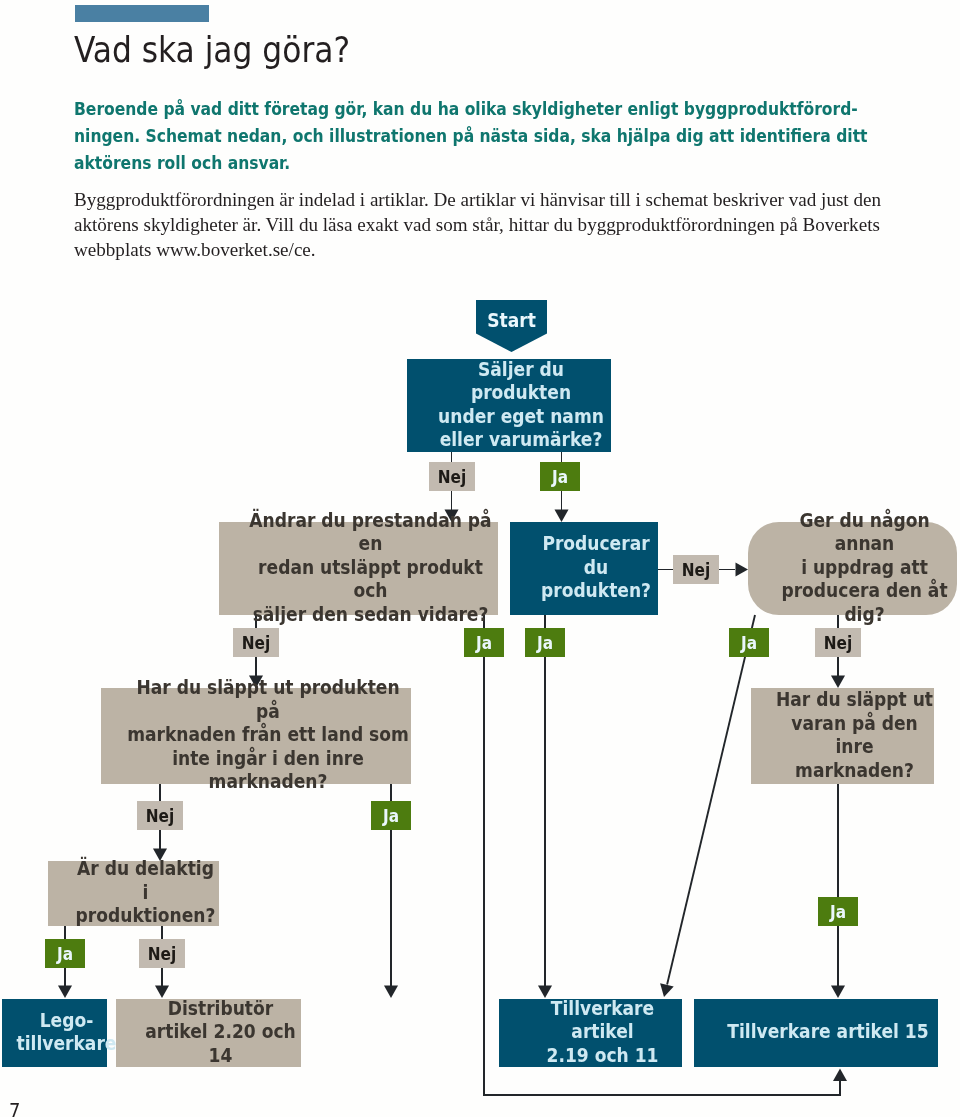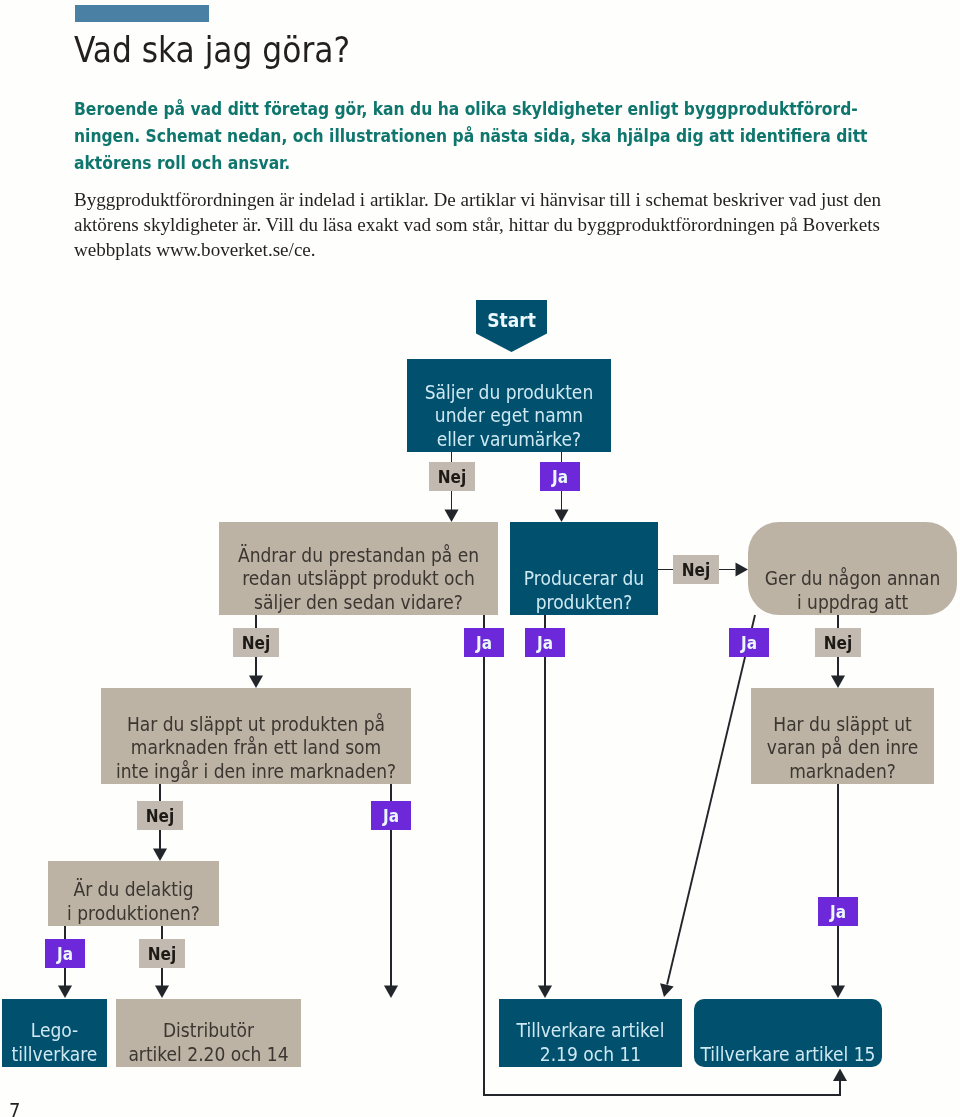--- a/index.html
+++ b/index.html
@@ -13,49 +13,49 @@
   #lead{position:absolute;left:74px;top:96px;margin:0;font-family:"DejaVu Sans",sans-serif;
         font-stretch:condensed;font-weight:bold;font-size:17.3px;line-height:27px;color:#0f766e;white-space:nowrap;}
   #body-para{position:absolute;left:74px;top:187px;width:815px;margin:0;font-family:"Liberation Serif",serif;
              font-weight:400;font-size:19.1px;line-height:25px;color:#231f20;}
   #page-number{position:absolute;left:9px;top:1100px;font-family:"DejaVu Sans",sans-serif;
                font-stretch:condensed;font-weight:400;font-size:20px;line-height:20px;color:#231f20;}
 
   
   #flow{position:absolute;left:0;top:0;width:960px;height:1117px;}
   #flow svg{position:absolute;left:0;top:0;overflow:visible;}
-  .node{position:absolute;display:flex;align-items:flex-end;justify-content:center;text-align:center;
-        font-family:"DejaVu Sans",sans-serif;font-stretch:condensed;font-weight:400;box-sizing:border-box;}
+  .node{position:absolute;display:flex;align-items:center;justify-content:center;text-align:center;
+        font-family:"DejaVu Sans",sans-serif;font-stretch:condensed;font-weight:700;box-sizing:border-box;padding-left:24px;}
   .node .t{line-height:23.5px;transform:translateY(-1px);}
   .blue{background:#01506e;color:#cfe9f2;}
   .taupe{background:#bcb3a5;color:#3b3630;}
   .q{font-size:19px;}
   .res{font-size:19px;}
   .lbl{position:absolute;display:flex;align-items:center;justify-content:center;
        font-family:"DejaVu Sans",sans-serif;font-stretch:condensed;font-weight:bold;font-size:17px;box-sizing:border-box;}
-  .lbl.blue{background:#6d28d9;color:#eaf7fc;}
+  .lbl.blue{background:#4d7c0f;color:#eaf7fc;}
   .lbl.taupe{background:#c2bab0;color:#1d1a16;}
   #start{position:absolute;left:476px;top:300px;width:71px;height:52px;}
   #start svg{position:absolute;left:0;top:0;}
   #start .cap{position:absolute;left:0;top:3px;width:71px;height:34px;display:flex;align-items:center;
               justify-content:center;color:#eaf7fc;font-family:"DejaVu Sans",sans-serif;font-stretch:condensed;
               font-weight:bold;font-size:19px;}
 
   #q-saljer{left:407px;top:359px;width:204px;height:93px;}
   #q-andrar{left:219px;top:522px;width:279px;height:93px;}
   #q-producerar{left:510px;top:522px;width:148px;height:93px;}
   #q-ger{left:748px;top:522px;width:209px;height:93px;border-radius:31px;}
   #q-slappt-prod{left:101px;top:688px;width:310px;height:96px;}
   #q-slappt-vara{left:751px;top:688px;width:183px;height:96px;}
   #q-delaktig{left:48px;top:861px;width:171px;height:65px;}
   #r-lego{left:2px;top:999px;width:105px;height:68px;}
   #r-distributor{left:116px;top:999px;width:185px;height:68px;}
   #r-importor{left:310px;top:999px;width:164px;height:68px;}
   #r-tillv-219{left:499px;top:999px;width:183px;height:68px;}
-  #r-tillv-15{left:694px;top:999px;width:188px;height:68px;border-radius:10px;}
+  #r-tillv-15{left:694px;top:999px;width:244px;height:68px;}
   #lbl-saljer-nej{left:429px;top:462px;width:46px;height:29px;}
   #lbl-saljer-ja{left:540px;top:462px;width:40px;height:29px;}
   #lbl-producerar-nej{left:673px;top:555px;width:46px;height:29px;}
   #lbl-andrar-nej{left:233px;top:628px;width:46px;height:29px;}
   #lbl-andrar-ja{left:464px;top:628px;width:40px;height:29px;}
   #lbl-producerar-ja{left:525px;top:628px;width:40px;height:29px;}
   #lbl-ger-ja{left:729px;top:628px;width:40px;height:29px;}
   #lbl-ger-nej{left:815px;top:628px;width:46px;height:29px;}
   #lbl-slappt-nej{left:137px;top:801px;width:46px;height:29px;}
   #lbl-slappt-ja{left:371px;top:801px;width:40px;height:29px;}
@@ -135,20 +135,21 @@
     <div id="q-producerar" class="node blue q">
       <div class="t">
         <div>Producerar du</div>
         <div>produkten?</div>
       </div>
     </div>
     <div id="q-ger" class="node taupe q">
       <div class="t">
         <div>Ger du någon annan</div>
         <div>i uppdrag att</div>
+        <div>producera den åt dig?</div>
       </div>
     </div>
     <div id="q-slappt-prod" class="node taupe q">
       <div class="t">
         <div>Har du släppt ut produkten på</div>
         <div>marknaden från ett land som</div>
         <div>inte ingår i den inre marknaden?</div>
       </div>
     </div>
     <div id="q-slappt-vara" class="node taupe q">

